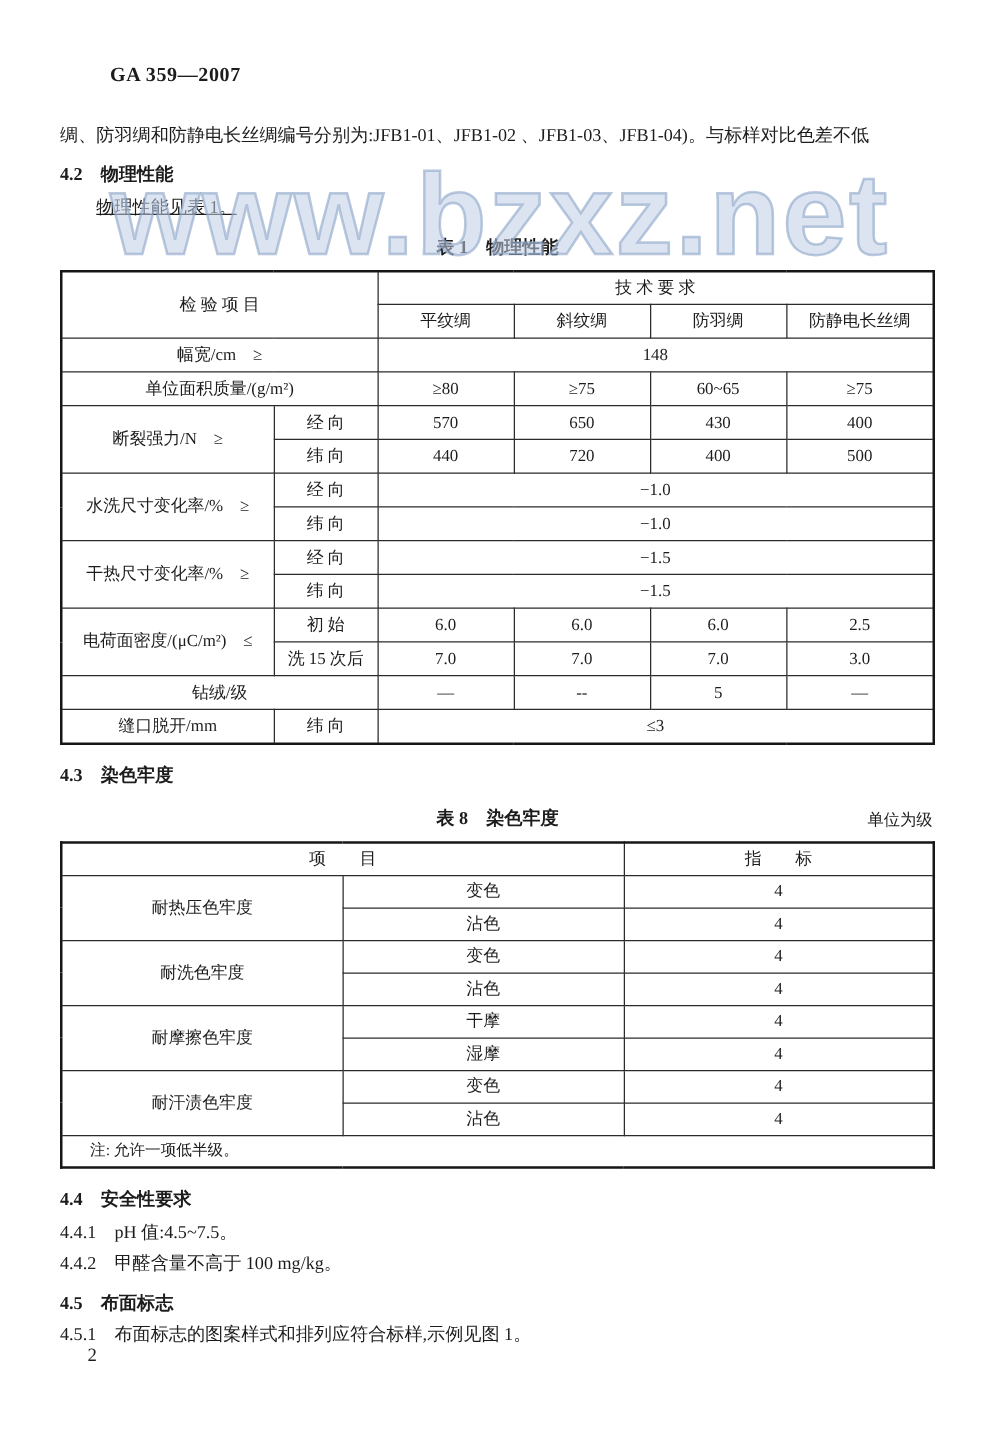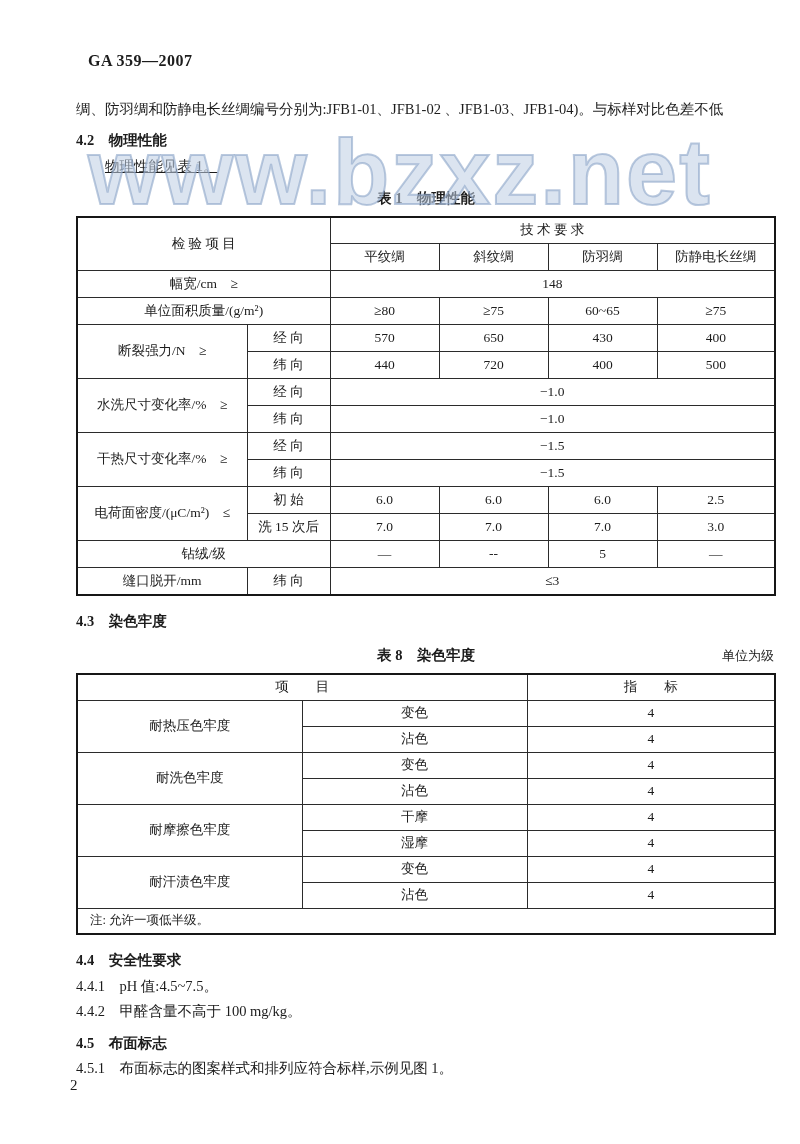--- a/index.html
+++ b/index.html
@@ -15,42 +15,42 @@
   }
   .watermark {
     position:absolute; top:120px; left:50%; transform:translateX(-50%);
     font-family:"Liberation Sans", sans-serif;
     font-size:92px; font-weight:bold; white-space:nowrap;
     color:rgba(190,205,228,0.55);
     -webkit-text-stroke:2px rgba(140,165,200,0.6);
     z-index:10; pointer-events:none; letter-spacing:2px;
   }
   .content {
-    position:absolute; top:98px; left:76px; width:700px;
+    position:absolute; top:98px; left:48px; width:700px;
     font-size:14.5px; line-height:1.55;
   }
   .para-line { text-align:justify; }
   .heading { font-weight:bold; margin-top:9px; }
   .body-line { margin-top:3px; }
   .indent { text-indent:2em;text-decoration:underline; }
   .caption { text-align:center; font-weight:bold; margin-top:10px; margin-bottom:6px; font-size:14.5px; }
   .caption-row { position:relative; margin-top:12px; margin-bottom:6px; }
   .caption-row .cap-center { text-align:center; font-weight:bold; font-size:14.5px; }
   .unit-note { position:absolute; right:2px; top:2px; font-weight:normal; font-size:13px; }
   table {
     border-collapse:collapse; table-layout:fixed; width:698px;
     font-size:13.5px; border:2px solid #161616;
   }
   td {
     border:1px solid #2b2b2b; height:27px; padding:2px 6px;
     text-align:center; vertical-align:middle; font-weight:normal;
     overflow:hidden; white-space:nowrap;
   }
   .t2 td { height:26px; }
-  .note-cell { text-align:left; font-size:12.5px; padding-left:12px; }
+  .note-cell { text-align:left; font-size:12.5px; padding-left:22px; }
   .page-num { position:absolute; left:70px; bottom:50px; font-size:15px; }
 </style>
 </head>
 <body>
 
 <div class="page">
 
   <div class="watermark">www.bzxz.net</div>
 
   <div class="doc-code">GA 359—2007</div>

